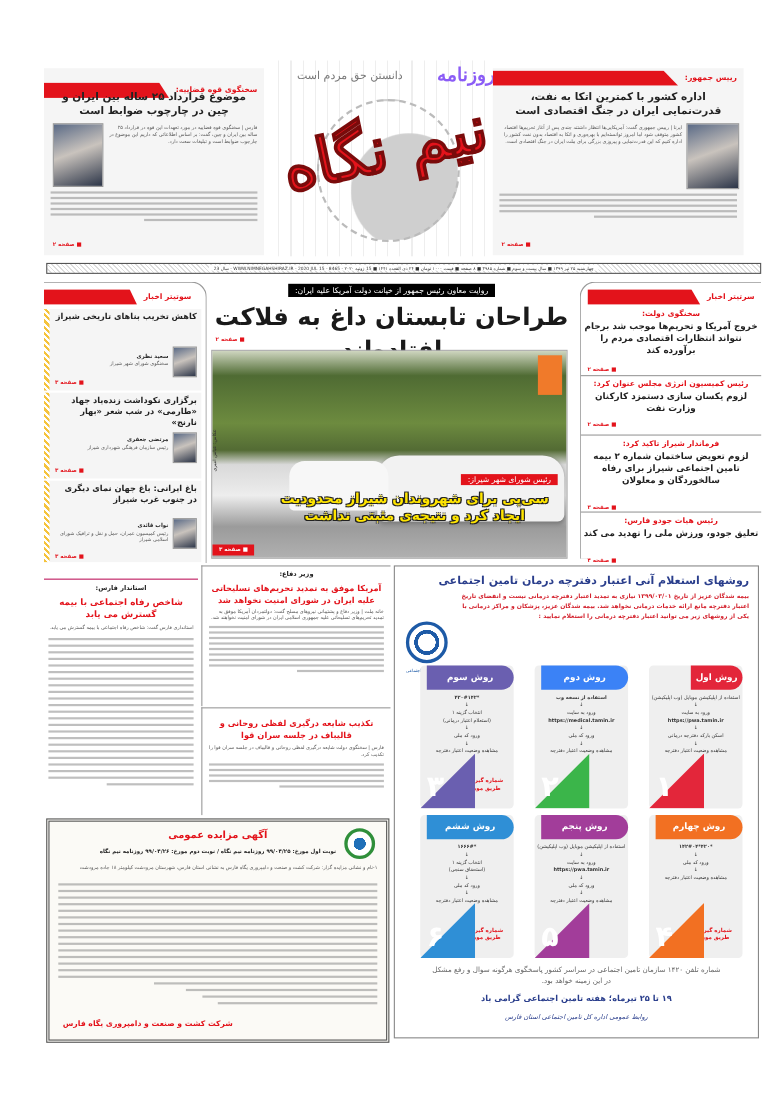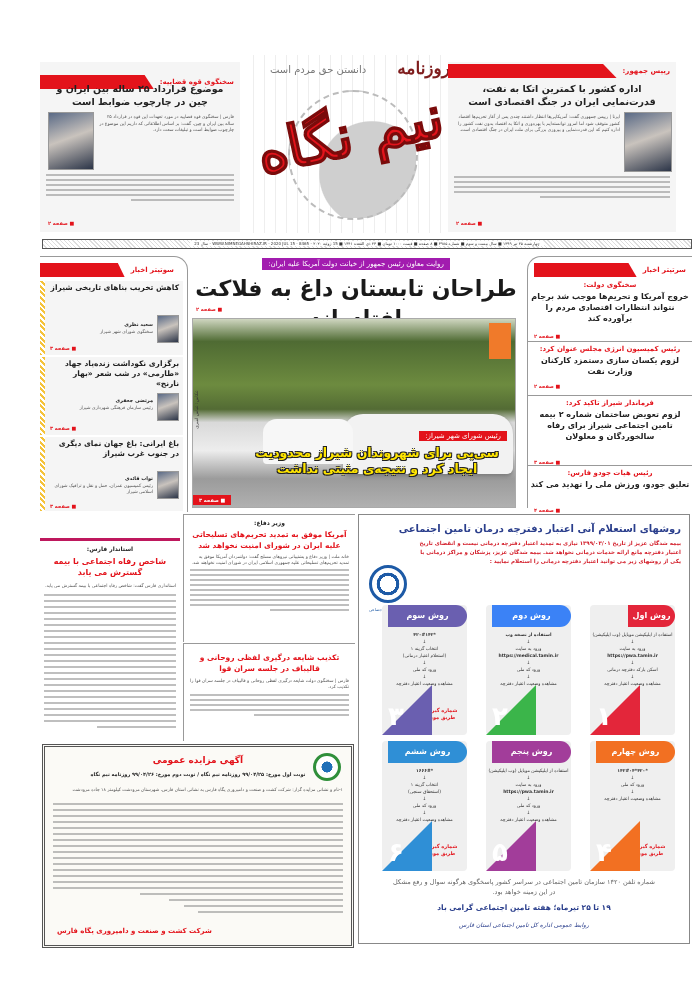--- a/index.html
+++ b/index.html
@@ -22,21 +22,21 @@
 .method .mbody{font-size:4.5px;text-align:center;color:#333;padding:4px 2px;line-height:7px}
 .method .num{position:absolute;left:6px;bottom:4px;font-size:26px;font-weight:bold;color:#fff}
 .method .corner{position:absolute;left:0;bottom:0;width:50px;height:50px;clip-path:polygon(100% 0,100% 100%,0 100%)}
 .method .track{position:absolute;right:6px;bottom:14px;font-size:5px;color:#e3131b;font-weight:bold;text-align:center;line-height:7px}
 </style>
 </head>
 <body>
 
 <div style="position:absolute;left:250px;top:58px;width:200px;height:180px;">
   <div style="position:absolute;top:6px;left:20px;font-size:10px;color:#777;">دانستن حق مردم است</div>
-  <div style="position:absolute;top:0;right:0;font-size:17px;color:#7f1d1d;font-weight:bold;font-family:'DejaVu Serif',serif;">روزنامه</div>
+  <div style="position:absolute;top:0;right:0;font-size:17px;color:#8b5cf6;font-weight:bold;font-family:'DejaVu Serif',serif;">روزنامه</div>
   <div style="position:absolute;top:32px;left:38px;width:130px;height:130px;border-radius:50%;border:2px dashed #bbb;background:radial-gradient(circle at 65% 65%,#cfcfcf 0 45%,transparent 46%);"></div>
   <div style="position:absolute;top:42px;left:0;width:200px;text-align:center;font-size:58px;line-height:70px;font-weight:bold;color:#e3131b;-webkit-text-stroke:1.5px #7a0b0b;font-family:'DejaVu Serif',serif;transform:rotate(-12deg);">نیم نگاه</div>
 </div>
 
 <div style="position:absolute;left:243px;top:55px;width:200px;height:178px;background:repeating-linear-gradient(90deg,transparent 0 10px,#eee 10px 11px);z-index:-1;"></div>
 
 <div style="position:absolute;left:448px;top:62px;width:228px;height:170px;" class="card">
   <div class="hdrbox" style="left:0;top:2px;width:228px;">
     <span class="lbl">رییس جمهور:</span>
     <span class="bar"></span>
@@ -135,21 +135,21 @@
     <div class="hatched" style="position:absolute;left:0;top:0;bottom:0;width:5px;"></div>
     <div class="title" style="position:absolute;top:2px;left:8px;right:4px;font-size:7.5px;line-height:10px;text-align:right;">باغ ایرانی: باغ جهان نمای دیگری در جنوب غرب شیراز</div>
     <div class="photo" style="position:absolute;top:34px;right:4px;width:22px;height:28px;"></div>
     <div style="position:absolute;top:38px;right:30px;font-size:5px;font-weight:bold;">نواب قائدی</div>
     <div style="position:absolute;top:46px;right:30px;left:8px;font-size:4.5px;color:#555;text-align:right;line-height:6px;">رئیس کمیسیون عمران، حمل و نقل و ترافیک شورای اسلامی شیراز</div>
     <div class="pageref" style="position:absolute;left:10px;bottom:2px;">صفحه ۳</div>
   </div>
 </div>
 
 <div style="position:absolute;left:192px;top:256px;width:328px;height:254px;">
-  <div style="position:absolute;top:2px;left:70px;width:188px;height:12px;background:#a21caf;color:#fff;font-size:7px;line-height:12px;text-align:center;">روایت معاون رئیس جمهور از خیانت دولت آمریکا علیه ایران:</div>
+  <div style="position:absolute;top:2px;left:70px;width:188px;height:12px;background:#000000;color:#fff;font-size:7px;line-height:12px;text-align:center;">روایت معاون رئیس جمهور از خیانت دولت آمریکا علیه ایران:</div>
   <div style="position:absolute;top:18px;left:0;width:328px;text-align:center;font-size:22px;line-height:30px;font-weight:bold;color:#1a1a1a;">طراحان تابستان داغ به فلاکت افتاده‌اند</div>
   <div class="pageref" style="position:absolute;top:50px;left:4px;">صفحه ۲</div>
   <div style="position:absolute;top:62px;left:0;width:324px;height:190px;border:1px solid #aaa;background:linear-gradient(180deg,#cfd6c0 0%,#4f6b33 12%,#6d8b3f 35%,#536b34 48%,#d9d9d9 55%,#ededed 70%,#9b9b9b 85%,#b0b0b0 100%);overflow:hidden;">
     <div style="position:absolute;left:150px;top:95px;width:170px;height:60px;background:#f2f2f2;border-radius:20px 20px 6px 6px;box-shadow:0 2px 4px rgba(0,0,0,.3);"></div>
     <div style="position:absolute;left:70px;top:100px;width:90px;height:45px;background:#f7f7f7;border-radius:14px 14px 4px 4px;"></div>
     <div style="position:absolute;left:296px;top:4px;width:22px;height:36px;background:#f07a2a;"></div>
     <div style="position:absolute;top:112px;right:8px;background:#e3131b;color:#fff;font-size:7px;padding:1px 6px;">رئیس شورای شهر شیراز:</div>
     <div style="position:absolute;top:126px;right:8px;width:260px;color:#ffe500;font-size:12.5px;line-height:16px;font-weight:bold;text-align:center;text-shadow:1px 1px 0 #222,-1px -1px 0 #222,1px -1px 0 #222,-1px 1px 0 #222;">سی‌پی برای شهروندان شیراز محدودیت ایجاد کرد و نتیجه‌ی مثبتی نداشت</div>
     <div style="position:absolute;top:88px;left:-16px;transform:rotate(-90deg);font-size:4.5px;color:#333;white-space:nowrap;">عکاس: عباس امیری</div>
     <div class="pageref" style="position:absolute;left:0;bottom:2px;background:#e3131b;color:#fff;padding:2px 6px;">صفحه ۳</div>
@@ -178,21 +178,21 @@
   <div style="font-size:4.5px;line-height:6px;color:#555;margin:4px 6px;">فارس | سخنگوی دولت شایعه درگیری لفظی روحانی و قالیباف در جلسه سران قوا را تکذیب کرد.</div>
   <div class="txtlines" style="margin:3px 6px;">
       <span></span>
       <span></span>
       <span></span>
       <span></span>
       <span style="width:60%"></span>
     </div>
 </div>
 
-<div style="position:absolute;left:40px;top:538px;width:140px;height:226px;border-top:3px solid #be185d;">
+<div style="position:absolute;left:40px;top:526px;width:140px;height:226px;border-top:1px solid #be185d;">
   <div style="text-align:center;font-size:6px;font-weight:bold;margin-top:4px;">استاندار فارس:</div>
   <div style="text-align:center;font-size:8px;line-height:11px;font-weight:bold;color:#e3131b;margin:4px 10px 0;">شاخص رفاه اجتماعی با بیمه گسترش می یابد</div>
   <div style="font-size:4.5px;line-height:6px;color:#555;margin:5px 4px;">استانداری فارس گفت: شاخص رفاه اجتماعی با بیمه گسترش می یابد.</div>
   <div class="txtlines" style="margin:3px 4px;gap:4px;">
       <span></span>
       <span></span>
       <span></span>
       <span></span>
       <span></span>
       <span></span>

